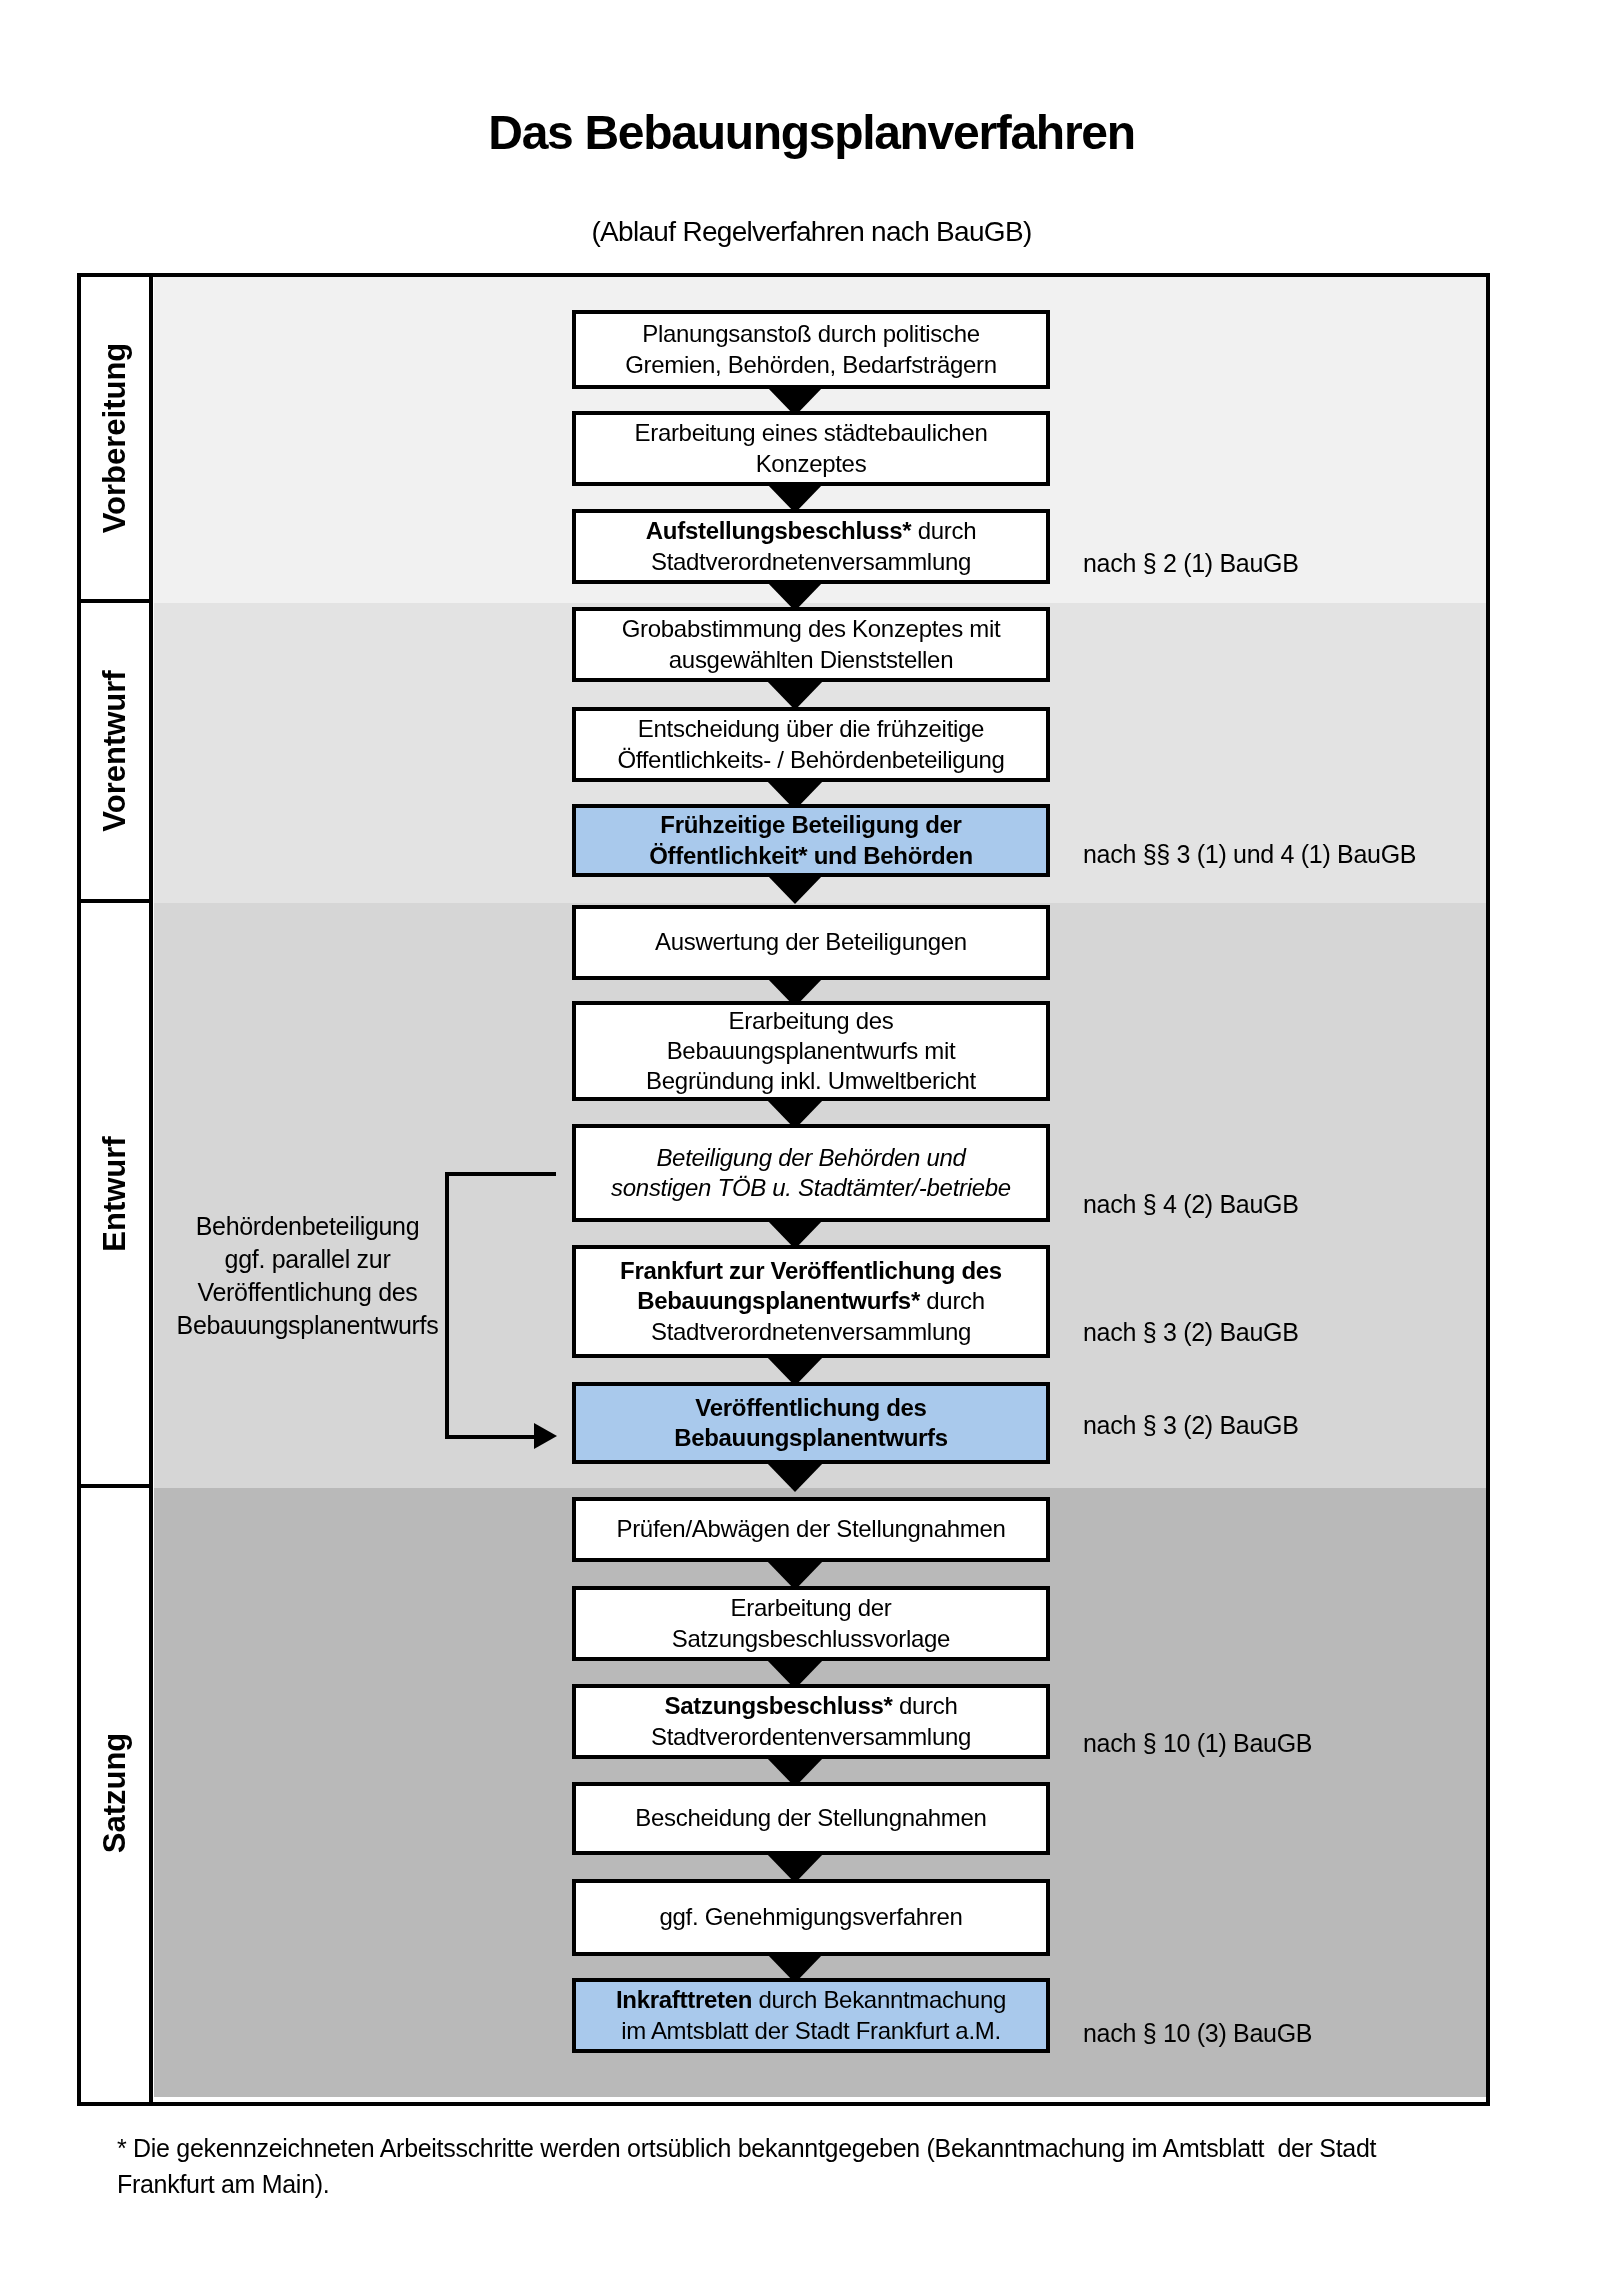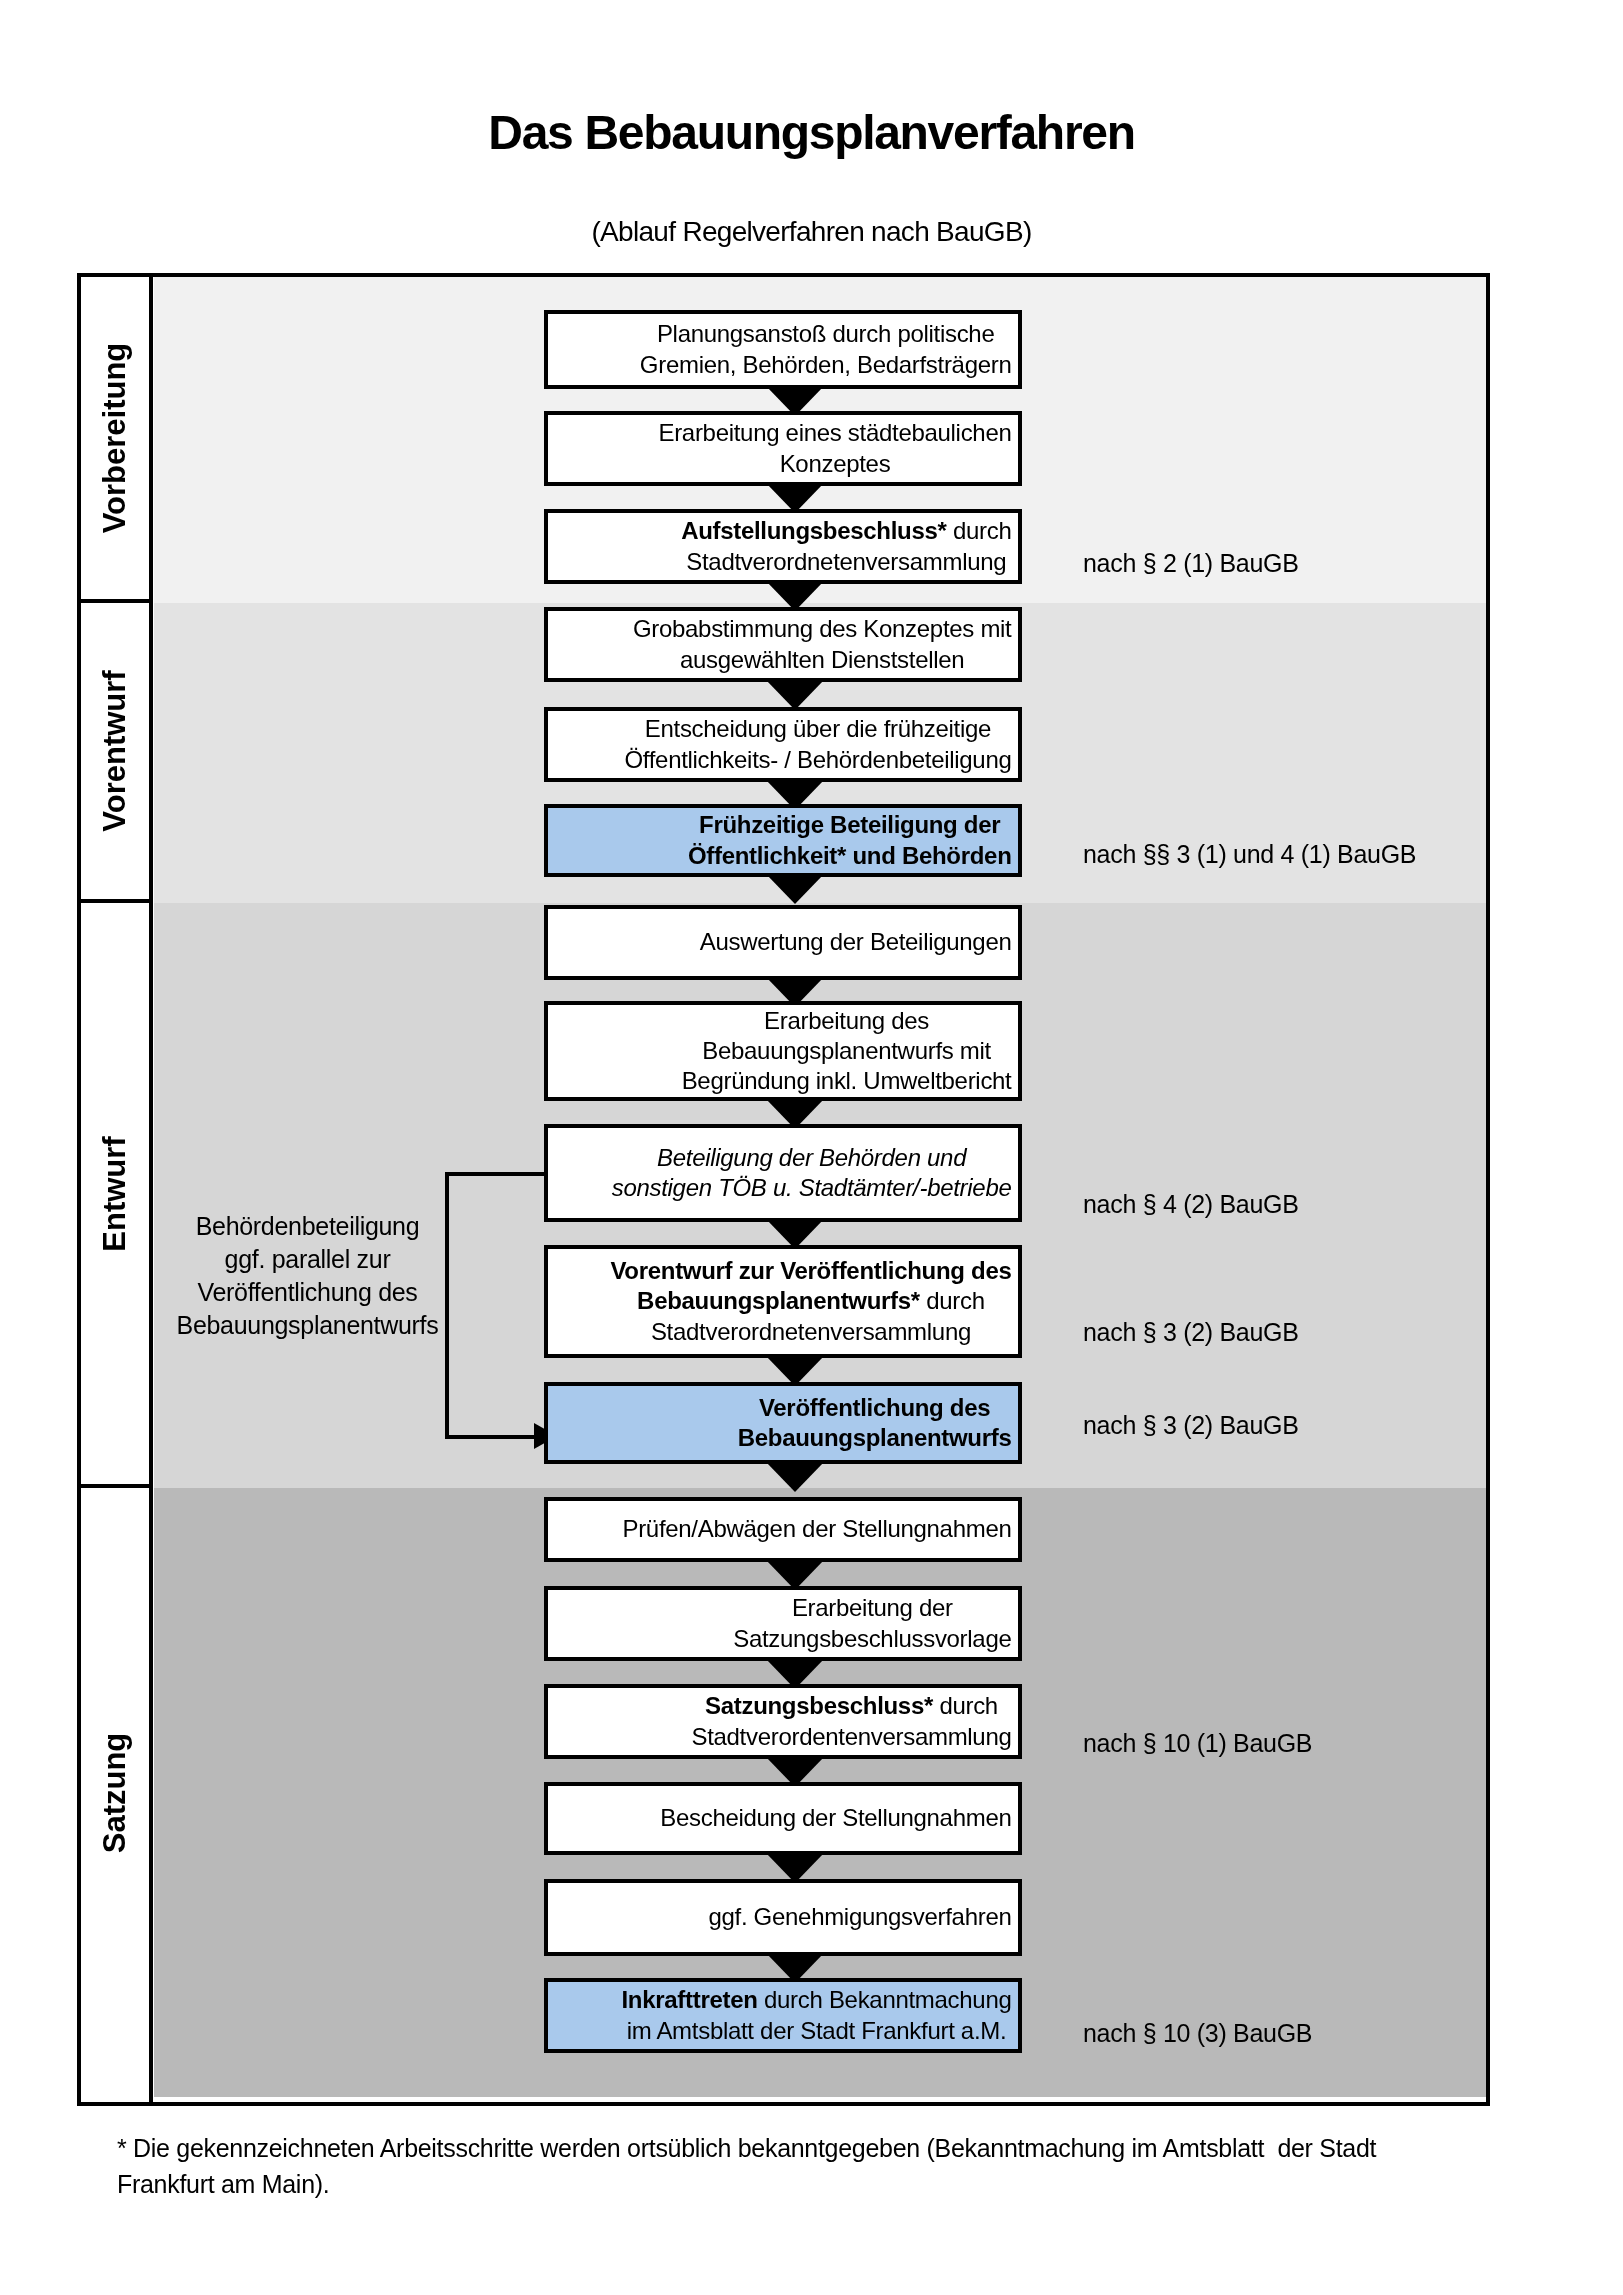--- a/index.html
+++ b/index.html
@@ -21,22 +21,22 @@
   .labelcell.c3{height:609px;}
   .rot{transform:rotate(-90deg);white-space:nowrap;font-size:31px;font-weight:bold;letter-spacing:0px;}
 
   .bands{position:absolute;left:73px;top:0;right:0;bottom:0;}
   .band{width:100%;}
   .band.c0{height:326px;}
   .band.c1{height:300px;}
   .band.c2{height:585px;}
   .band.c3{height:609px;}
 
-  .box{position:absolute;left:544px;width:478px;box-sizing:border-box;border:4.6px solid #000;
-       background:#ffffff;display:flex;align-items:center;justify-content:flex-end;z-index:3;}
+  .box{position:absolute;left:572px;width:478px;box-sizing:border-box;border:4.6px solid #000;
+       background:#ffffff;display:flex;align-items:center;justify-content:center;z-index:3;}
   .box .t{text-align:center;font-size:24px;line-height:1.26;white-space:pre-line;letter-spacing:-0.3px;padding:2.6px 6.5px;}
   .box .bld{font-weight:bold;}
   .box.highlight{background:var(--accent,#a9c9ec);}
 
   .b0{top:310px;height:79px;} .b1{top:411px;height:75px;} .b2{top:509px;height:75px;}
   .b3{top:607px;height:75px;} .b4{top:707px;height:75px;} .b5{top:804px;height:73px;}
   .b6{top:905px;height:75px;} .b7{top:1001px;height:100px;} .b8{top:1124px;height:98px;font-style:italic;}
   .b9{top:1245px;height:113px;} .b10{top:1382px;height:82px;} .b11{top:1497px;height:65px;}
   .b12{top:1586px;height:75px;} .b13{top:1684px;height:75px;} .b14{top:1782px;height:73px;}
   .b15{top:1879px;height:77px;} .b16{top:1978px;height:75px;}
@@ -135,21 +135,21 @@
   <div class="box b7">
       <div class="t"><span class="bld"></span><span>Erarbeitung des
 Bebauungsplanentwurfs mit
 Begründung inkl. Umweltbericht</span></div>
     </div>
   <div class="box b8">
       <div class="t"><span class="bld"></span><span>Beteiligung der Behörden und
 sonstigen TÖB u. Stadtämter/-betriebe</span></div>
     </div>
   <div class="box b9">
-      <div class="t"><span class="bld">Vorentwurf zur Veröffentlichung des
+      <div class="t"><span class="bld">Frankfurt zur Veröffentlichung des
 Bebauungsplanentwurfs*</span><span> durch
 Stadtverordnetenversammlung</span></div>
     </div>
   <div class="box b10 highlight">
       <div class="t"><span class="bld">Veröffentlichung des
 Bebauungsplanentwurfs</span><span></span></div>
     </div>
   <div class="box b11">
       <div class="t"><span class="bld"></span><span>Prüfen/Abwägen der Stellungnahmen</span></div>
     </div>

